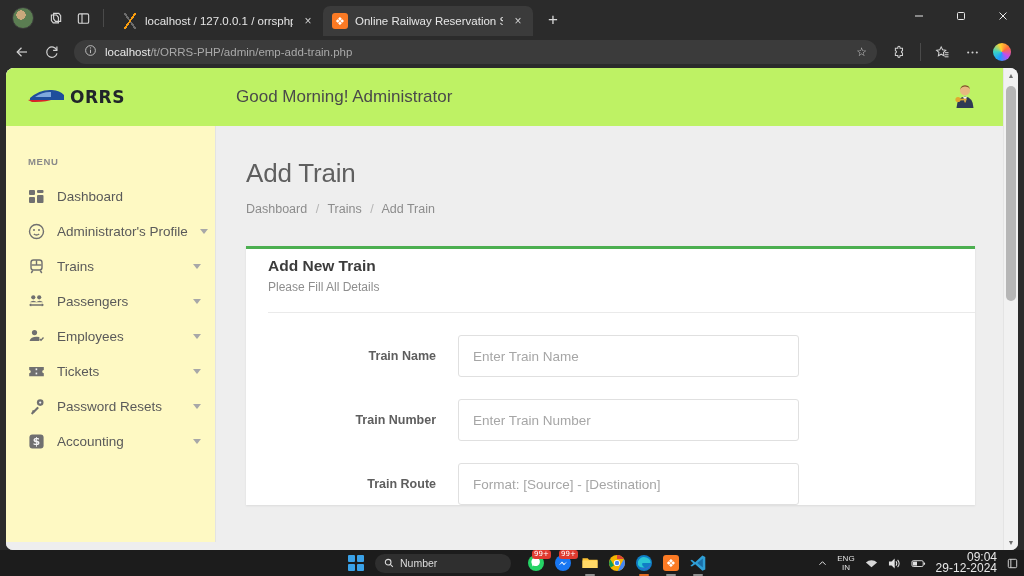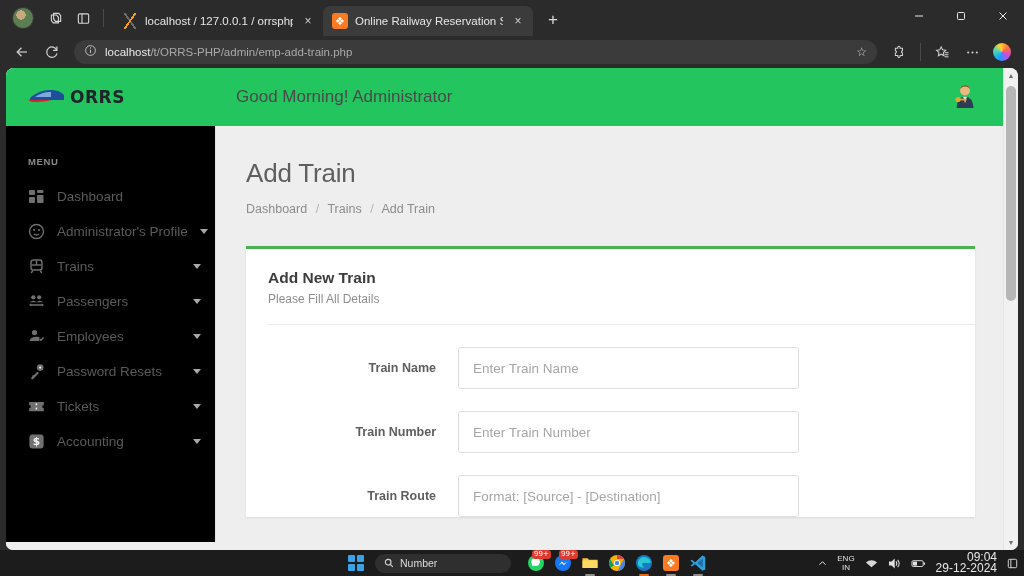--- a/index.html
+++ b/index.html
@@ -100,40 +100,40 @@
 
   
   .viewport {
     position: absolute; left: 6px; top: 68px; width: 1012px; height: 482px;
     background: #eeeeee; border-radius: 8px 8px 7px 7px; overflow: hidden;
   }
   .page { position: absolute; inset: 0; right: 15px; background: #eeeeee; }
 
   .topbar {
     position: absolute; left: 0; top: 0; right: 0; height: 58px;
-    background: #22c55e; display: flex; align-items: center;
+    background: #bef264; display: flex; align-items: center;
   }
   .brand { width: 210px; display: flex; align-items: center; padding-left: 20px; }
   .logo-wrap { display: flex; align-items: center; gap: 2px; }
   .logo-mark { width: 42px; height: 22px; flex: none; }
   .logo-text {
     font-size: 17px; font-weight: bold; color: #21252b; letter-spacing: .5px;
     font-family: "DejaVu Sans", sans-serif;
   }
   .greeting {
     font-size: 17px; color: #4a4a4a; padding-left: 20px;
     font-family: "Liberation Sans", sans-serif;
   }
   .avatar {
     margin-left: auto; margin-right: 24px; width: 30px; height: 30px; flex: none;
   }
 
   .sidebar {
     position: absolute; left: 0; top: 58px; bottom: 8px; width: 210px;
-    background: #000000; border-right: 1px solid #e3e3e3; padding-top: 30px;
+    background: #fef9c3; border-right: 1px solid #e3e3e3; padding-top: 30px;
   }
   .menu-label {
     font-size: 9.5px; font-weight: bold; color: #8a8a8a;
     letter-spacing: .6px; padding: 0 0 12px 22px;
   }
   .nav-item {
     height: 35px; display: flex; align-items: center; padding: 0 14px 0 22px;
     gap: 12px; color: #5a5a5a; font-size: 13.5px; cursor: pointer;
   }
   .nav-ico { width: 17px; height: 17px; flex: none; color: #707070; }
@@ -145,21 +145,21 @@
     border-top: 5px solid #a8a8a8;
   }
 
   .content { position: absolute; left: 210px; top: 58px; right: 0; bottom: 0; padding: 32px 28px 0 30px; }
   .page-title { font-size: 26px; color: #5f5f5f; font-weight: normal; letter-spacing: -.2px; }
   .breadcrumb { margin-top: 13px; font-size: 12.5px; color: #8c8c8c; }
   .breadcrumb .sep { margin: 0 5px; color: #b5b5b5; }
 
   .card {
     margin-top: 30px; background: #fff; border-top: 3px solid #4caf50;
-    box-shadow: 0 1px 2px rgba(0,0,0,.08); padding: 20px 22px 0 22px;
+    box-shadow: 0 1px 2px rgba(0,0,0,.08); padding: 8px 22px 0 22px;
   }
   .card-title { font-size: 15.5px; color: #3c3c3c; font-weight: bold; }
   .card-sub { font-size: 12px; color: #8e8e8e; margin-top: 5px; }
   .card-divider { height: 1px; background: #eaeaea; margin: 18px -22px 0 0; margin-left: 0; }
 
   .form-row { display: flex; align-items: center; padding-top: 22px; }
   .form-label {
     width: 190px; text-align: right; padding-right: 22px;
     font-size: 12.5px; color: #5e5e5e; font-weight: bold; flex: none;
   }
@@ -425,39 +425,39 @@
               <path d="M11.4 11.6 L13 13.2 L16 9.9 L15 9 L13 11.2 L12.3 10.6Z"></path>
             </svg>
           </span>
           <span class="nav-text">Employees</span>
           <span class="caret"></span>
         </div>
 
         <div class="nav-item">
           <span class="nav-ico">
             <svg width="17" height="17" viewBox="0 0 17 17" fill="currentColor">
+              <path d="M1.2 4h14.6v3a1.6 1.6 0 0 0 0 3.2v3H1.2v-3a1.6 1.6 0 0 0 0-3.2Z"></path>
+              <rect x="7.6" y="5.4" width="1.6" height="1.8" fill="#f4f4f4"></rect>
+              <rect x="7.6" y="9.6" width="1.6" height="1.8" fill="#f4f4f4"></rect>
+            </svg>
+          </span>
+          <span class="nav-text">Tickets</span>
+          <span class="caret"></span>
+        </div>
+
+        <div class="nav-item">
+          <span class="nav-ico">
+            <svg width="17" height="17" viewBox="0 0 17 17" fill="currentColor">
               <circle cx="12.2" cy="4.6" r="3.3"></circle>
                 <circle cx="12.2" cy="4.6" r="1.1" fill="#f4f4f4"></circle>
               <rect x="2.2" y="11.6" width="9.4" height="2.1" rx=".6" transform="rotate(-45 6.9 12.6)"></rect>
               <rect x="4.3" y="12.3" width="2" height="2.6" rx=".5"></rect>
             </svg>
           </span>
           <span class="nav-text">Password Resets</span>
-          <span class="caret"></span>
-        </div>
-
-        <div class="nav-item">
-          <span class="nav-ico">
-            <svg width="17" height="17" viewBox="0 0 17 17" fill="currentColor">
-              <path d="M1.2 4h14.6v3a1.6 1.6 0 0 0 0 3.2v3H1.2v-3a1.6 1.6 0 0 0 0-3.2Z"></path>
-              <rect x="7.6" y="5.4" width="1.6" height="1.8" fill="#f4f4f4"></rect>
-              <rect x="7.6" y="9.6" width="1.6" height="1.8" fill="#f4f4f4"></rect>
-            </svg>
-          </span>
-          <span class="nav-text">Tickets</span>
           <span class="caret"></span>
         </div>
 
         <div class="nav-item">
           <span class="nav-ico">
             <svg width="17" height="17" viewBox="0 0 17 17">
               <rect x="1.4" y="1.4" width="14.2" height="14.2" rx="3" fill="currentColor"></rect>
               <text x="8.5" y="12.4" font-size="10.5" font-weight="bold" text-anchor="middle" fill="#f4f4f4" font-family="DejaVu Sans, sans-serif">$</text>
             </svg>
           </span>

